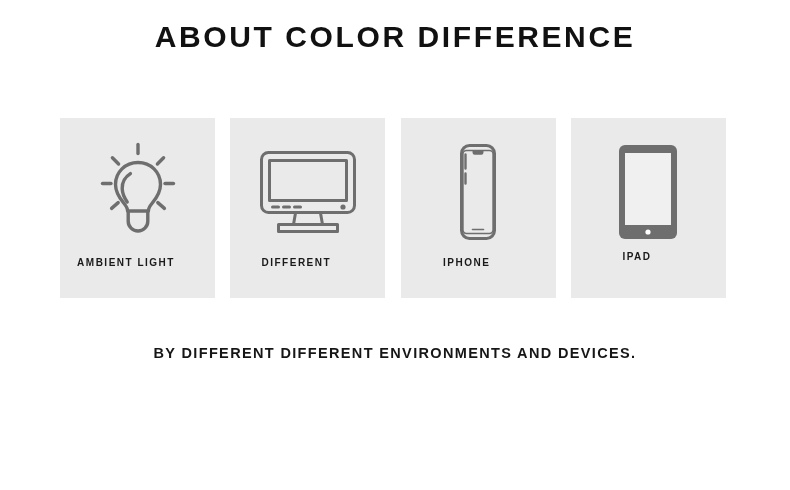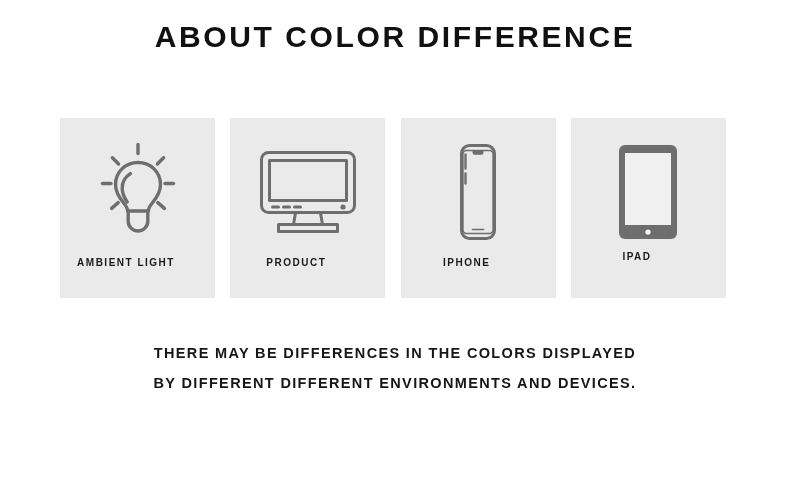--- a/index.html
+++ b/index.html
@@ -129,21 +129,21 @@
             <rect x="13.5" y="11.5" width="77" height="40" fill="none"></rect>
             <line x1="16.5" y1="58.0" x2="22.5" y2="58.0"></line>
             <line x1="27.5" y1="58.0" x2="33.5" y2="58.0"></line>
             <line x1="38.5" y1="58.0" x2="44.5" y2="58.0"></line>
             <circle cx="87.0" cy="58.0" r="2.6" fill="#6e6e6e" stroke="none"></circle>
             <path d="M39.5 64.0 L37.5 75.5 L66.5 75.5 L64.5 64.0"></path>
             <rect x="22.5" y="75.5" width="59" height="7" fill="none"></rect>
           </g>
         </svg>
       </div>
-      <div class="card-label label-low">PRODUCT</div>
+      <div class="card-label label-low">DIFFERENT</div>
     </div>
 
     <div class="card">
       <div class="card-icon">
         <svg width="60" height="100" viewBox="0 0 60 100" fill="none" aria-hidden="true">
           <g stroke="#6e6e6e" stroke-linecap="round" stroke-linejoin="round">
             <rect x="13.5" y="3.5" width="33" height="93" rx="8" ry="8" fill="none" stroke-width="3"></rect>
             <path d="M17.5 12.5 L17.5 26.5 M17.5 31.5 L17.5 41.5" stroke-width="2.4"></path>
             <path d="M18.5 8.5 L41.5 8.5 A3.5 3.5 0 0 1 45 12 L45 88 A3.5 3.5 0 0 1 41.5 91.5 L18.5 91.5 A3.5 3.5 0 0 1 15 88 L15 12 A3.5 3.5 0 0 1 18.5 8.5 Z" fill="none" stroke-width="1.4"></path>
             <path d="M24.5 8.5 L24.5 10.6 A2.2 2.2 0 0 0 26.7 12.8 L33.3 12.8 A2.2 2.2 0 0 0 35.5 10.6 L35.5 8.5" fill="#6e6e6e" stroke="none"></path>
@@ -161,17 +161,16 @@
           <rect x="14" y="11" width="46" height="72" fill="#f0f0f0"></rect>
           <circle cx="37" cy="90" r="2.6" fill="#ffffff"></circle>
         </svg>
       </div>
       <div class="card-label label-high">IPAD</div>
     </div>
 
   </div>
 
   <div class="footer">
-    <div class="footer-line">THERE MAY BE DIFFERENCES IN THE COLORS DISPLAYED</div>
     <div class="footer-line">BY DIFFERENT DIFFERENT ENVIRONMENTS AND DEVICES.</div>
   </div>
 
 </div>
 
 </body></html>

